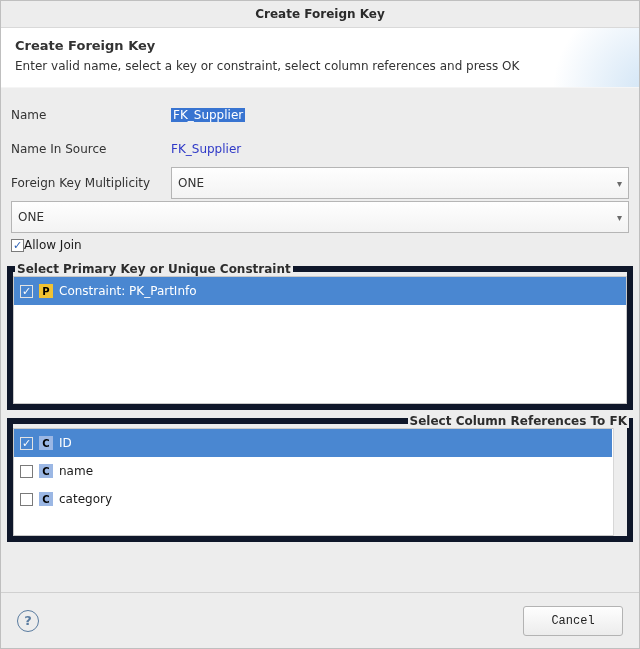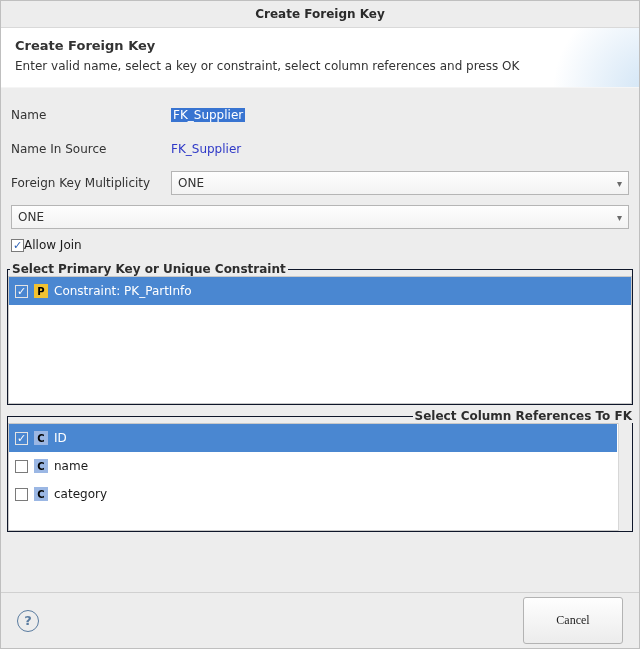--- a/index.html
+++ b/index.html
@@ -34,37 +34,37 @@
 
   .form-area { padding:10px 10px 0 10px; }
   .form-row { display:flex; align-items:center; height:34px; }
   .form-label { width:160px; padding-left:0; color:#333; }
   .form-field { flex:1; }
   .selected-text {
     background:#3874d1; color:#fff; padding:0 2px;
   }
   .fk-source-value { color:#2f39c7; }
   .select-wrap {
-    width:100%; height:24px; border:1px solid #b5b5b5;
+    width:100%; height:32px; border:1px solid #b5b5b5;
     background:linear-gradient(#fefefe,#f3f3f3);
     display:flex; align-items:center; padding:0 6px;
     justify-content:space-between; cursor:default;
   }
   .select-wrap .val { color:#333; }
   .select-wrap .chev { color:#6a6a6a; font-size:10px; }
   .check-row { display:flex; align-items:center; padding:4px 0 6px 0; }
   .eclipse-check {
     width:13px; height:13px; border:1px solid #7a7a7a;
     background:#fff; display:inline-flex; align-items:center; justify-content:center;
     font-size:11px; line-height:1; color:#2a5fb4;
   }
   .eclipse-check.on::before { content:"✓"; }
 
   fieldset.groupbox {
-    border:1px solid #0f172a; margin:4px 6px 0 6px; padding:0;
+    border:6px solid #0f172a; margin:4px 6px 0 6px; padding:0;
   }
   fieldset.groupbox > legend {
     font-weight:bold; font-size:12px; color:#2d2d2d; padding:0 2px; margin-left:2px;
   }
   .listbox {
     background:#fff; border:1px solid #c9c9c9;
     height:128px; overflow:auto;
   }
   .listbox.short { height:108px; }
   .list-row {
@@ -90,24 +90,24 @@
     height:56px; display:flex; align-items:center; padding:0 16px;
     background:#ededed;
   }
   .help-btn {
     width:22px; height:22px; border:1.5px solid #5a7ca0; border-radius:50%;
     color:#5a7ca0; display:flex; align-items:center; justify-content:center;
     font-weight:bold; font-size:13px; cursor:pointer;
   }
   .spacer { flex:1; }
   .dlg-btn {
-    min-width:100px; height:47px; margin-left:10px;
+    min-width:100px; height:30px; margin-left:10px;
     border:1px solid #b3b3b3; border-radius:3px;
     background:linear-gradient(#fefefe,#ececec);
-    font-family:Liberation Serif, serif; font-size:12px; color:#222; cursor:default;
+    font-family:Liberation Mono, monospace; font-size:12px; color:#222; cursor:default;
     display:flex; align-items:center; justify-content:center;text-align:center;
   }
 </style>
 </head>
 <body>
 
 <div class="title-bar">Create Foreign Key</div>
 
 <div class="header-panel">
   <div class="header-title">Create Foreign Key</div>

